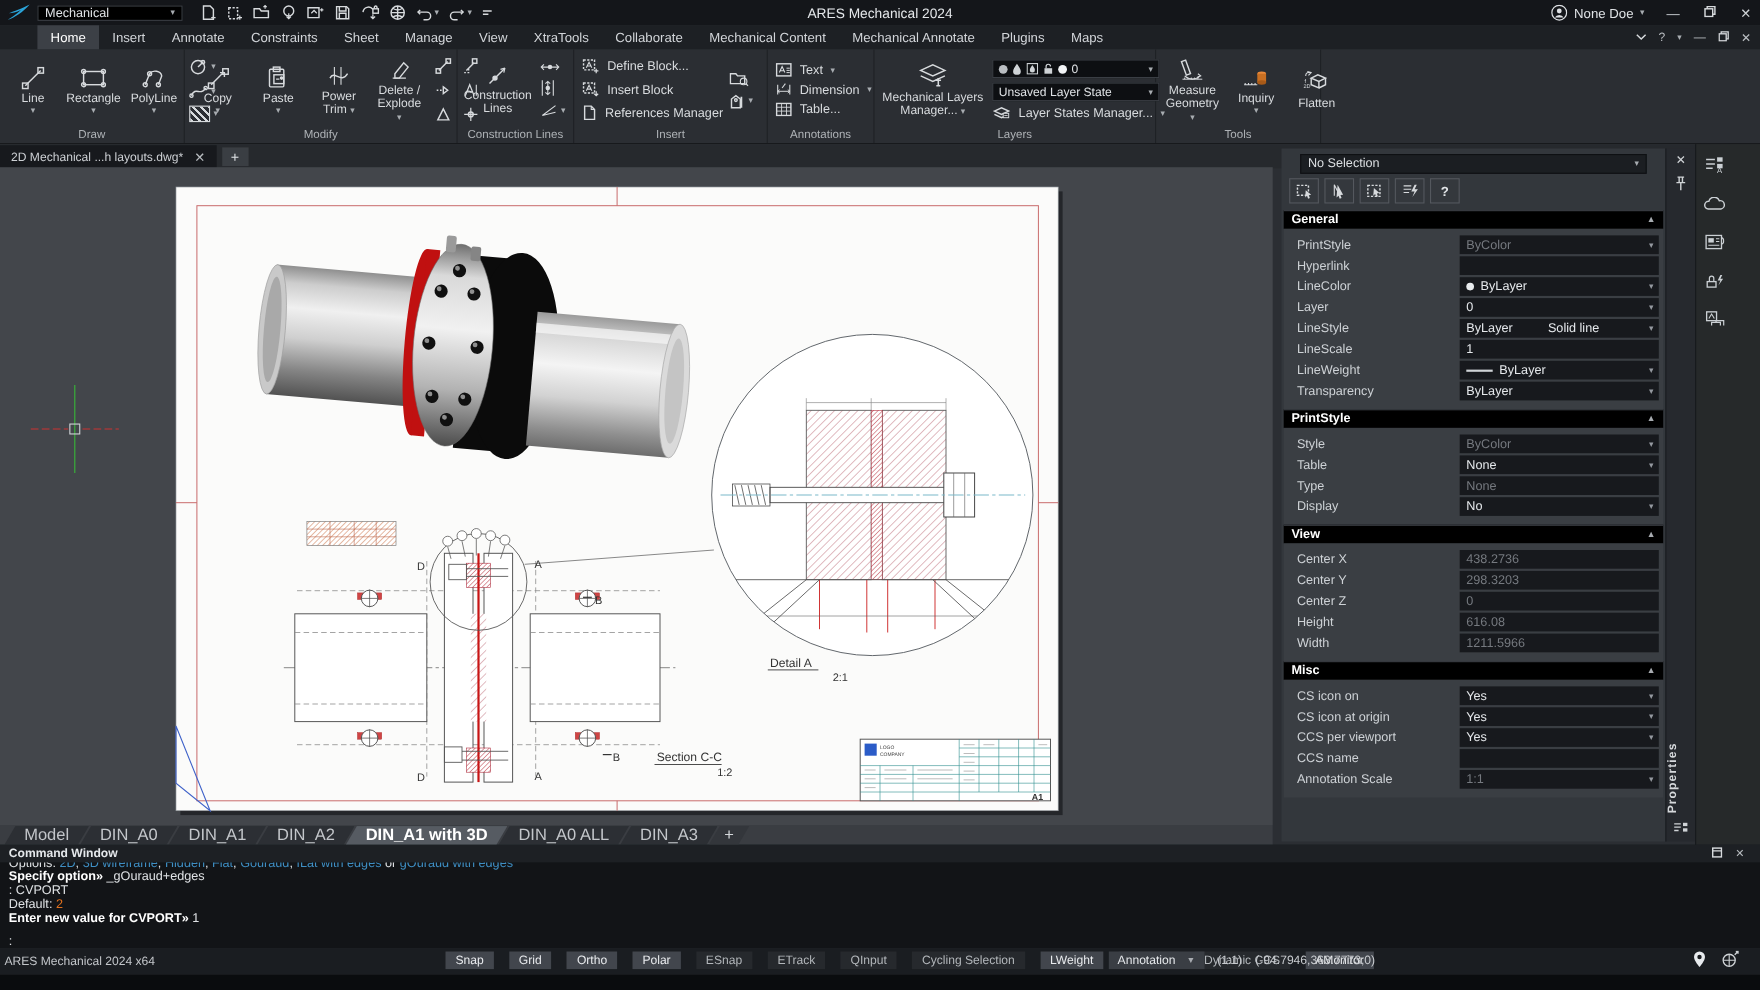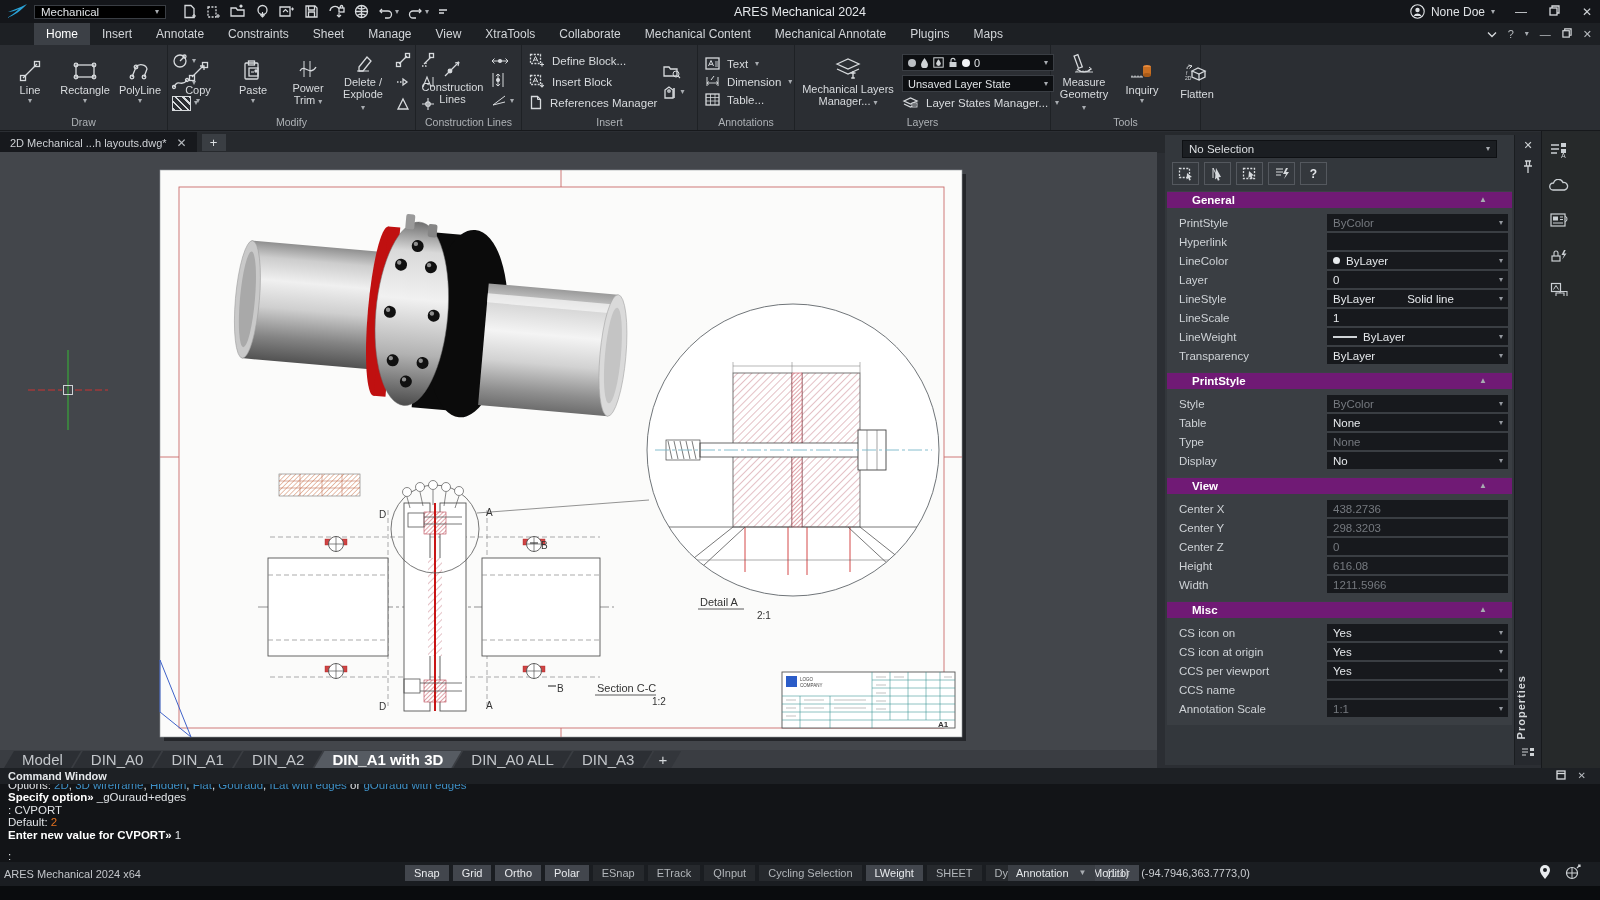--- a/index.html
+++ b/index.html
@@ -47,21 +47,21 @@
   .addtab{width:24px;height:17px;background:#3a3e43;margin-left:5px;color:#dfe2e5;display:flex;align-items:center;justify-content:center;font-size:13px}
 
   
   .canvas{position:absolute;left:0;top:152px;width:1157px;height:598px;background:#43464b;overflow:hidden}
 
   
   .props{position:absolute;left:1165px;top:135px;width:349px;height:630px;background:#33373c;font-size:11.5px;overflow:hidden}
   .selrow{margin:5px 17px 4px;height:18px;background:#1b1e22;border:1px solid #0e1013;color:#dcdfe2;display:flex;align-items:center;justify-content:space-between;padding:0 6px}
   .ptools{display:flex;gap:5px;margin:1px 7px 6px}
   .ptool{width:27px;height:23px;background:#34383d;border:1px solid #54585e;display:flex;align-items:center;justify-content:center;color:#e2e5e8;font-size:12px;font-weight:bold}
-  .phead{display:flex;justify-content:space-between;align-items:center;background:#701a75;margin:0 2px;padding:0 25px;font-weight:bold;color:#fff;height:17px;border-top:1px solid #3c4046}
+  .phead{display:flex;justify-content:space-between;align-items:center;background:#000000;margin:0 2px;padding:0 7px;font-weight:bold;color:#fff;height:17px;border-top:1px solid #3c4046}
   .prows{background:#3a3e43;margin:0 2px;padding:5px 0 7px}
   .prow{display:flex;height:19px;align-items:center}
   .plabel{width:160px;padding-left:12px;color:#ced2d6;white-space:nowrap}
   .pfield{flex:1;height:17px;background:#17191d;margin-right:4px;display:flex;align-items:center;padding:0 6px;color:#e6e9ec;position:relative;gap:6px;white-space:nowrap}
   .pfield.muted{color:#75797f}
   .pfield .fcaret{position:absolute;right:5px;font-size:8px;color:#9599a0}
   .cdot{width:7px;height:7px;border-radius:50%;background:#e8ebee;display:inline-block}
   .cline{width:24px;height:2px;background:#cfd3d6;display:inline-block}
   .v2{margin-left:26px}
 
@@ -85,21 +85,21 @@
   .cmdbody{padding:1px 8px 0;font-size:11.5px;line-height:12.4px;color:#dfe2e5;height:64px;overflow:hidden}
   .cmdline:first-child{margin-top:-6px}
   .seg.link{color:#3f8fc4}
   .seg.bold{font-weight:bold;color:#fff}
   .seg.orange{color:#e0701e}
   .cmdprompt{padding:2px 8px;color:#dfe2e5;font-size:11.5px}
 
   
   .statusbar{position:absolute;left:0;top:862px;width:1600px;height:24px;background:#1a1d21;font-size:11px;color:#c9ccd0}
   .sbleft{position:absolute;left:4px;top:0;line-height:24px;color:#c3c6ca}
-  .sbtoggles{position:absolute;left:405px;top:3px;display:flex;gap:4px}
+  .sbtoggles{position:absolute;left:405px;top:3px;display:flex;gap:14px}
   .sbt{padding:2px 9px;background:#26292d;color:#b2b6ba;white-space:nowrap}
   .sbt.on{background:#42464d;color:#e9ebee}
   .sbmid{position:absolute;left:1008px;top:3px;display:flex;align-items:center;gap:12px}
   .annot{padding:2px 8px;background:#3a3e44;color:#e4e7ea;display:flex;gap:10px;align-items:center}
   .sbicons{position:absolute;right:18px;top:2px;display:flex;gap:14px;align-items:center}
   .bottomstrip{position:absolute;left:0;top:886px;width:1600px;height:14px;background:#0a0c0e}
 </style>
 </head>
 <body>
 

